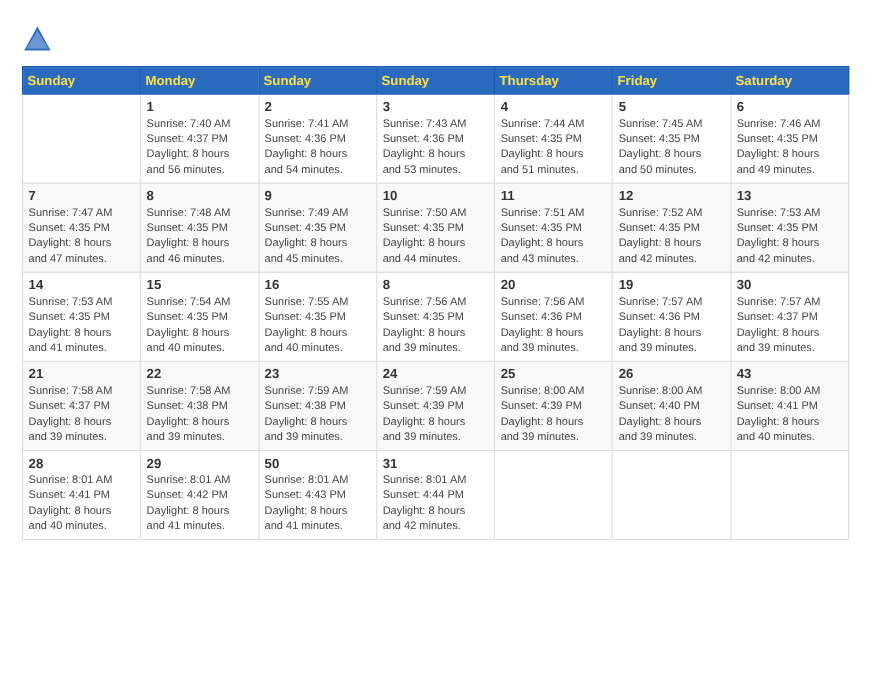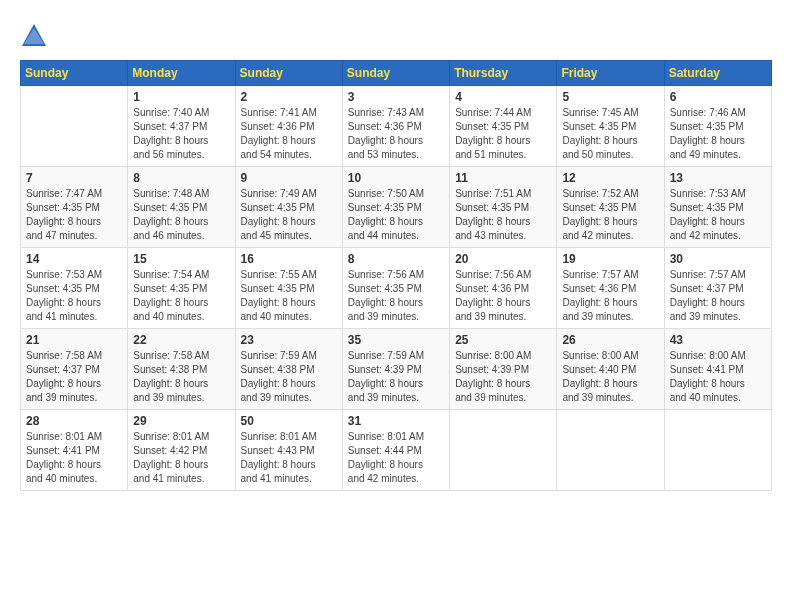--- a/index.html
+++ b/index.html
@@ -223,21 +223,21 @@
           </td>
           <td>
             <span class="day-num">22</span>
             <div class="day-info">Sunrise: 7:58 AM<br>Sunset: 4:38 PM<br>Daylight: 8 hours<br>and 39 minutes.</div>
           </td>
           <td>
             <span class="day-num">23</span>
             <div class="day-info">Sunrise: 7:59 AM<br>Sunset: 4:38 PM<br>Daylight: 8 hours<br>and 39 minutes.</div>
           </td>
           <td>
-            <span class="day-num">35</span>
+            <span class="day-num">24</span>
             <div class="day-info">Sunrise: 7:59 AM<br>Sunset: 4:39 PM<br>Daylight: 8 hours<br>and 39 minutes.</div>
           </td>
           <td>
             <span class="day-num">25</span>
             <div class="day-info">Sunrise: 8:00 AM<br>Sunset: 4:39 PM<br>Daylight: 8 hours<br>and 39 minutes.</div>
           </td>
           <td>
             <span class="day-num">26</span>
             <div class="day-info">Sunrise: 8:00 AM<br>Sunset: 4:40 PM<br>Daylight: 8 hours<br>and 39 minutes.</div>
           </td>

